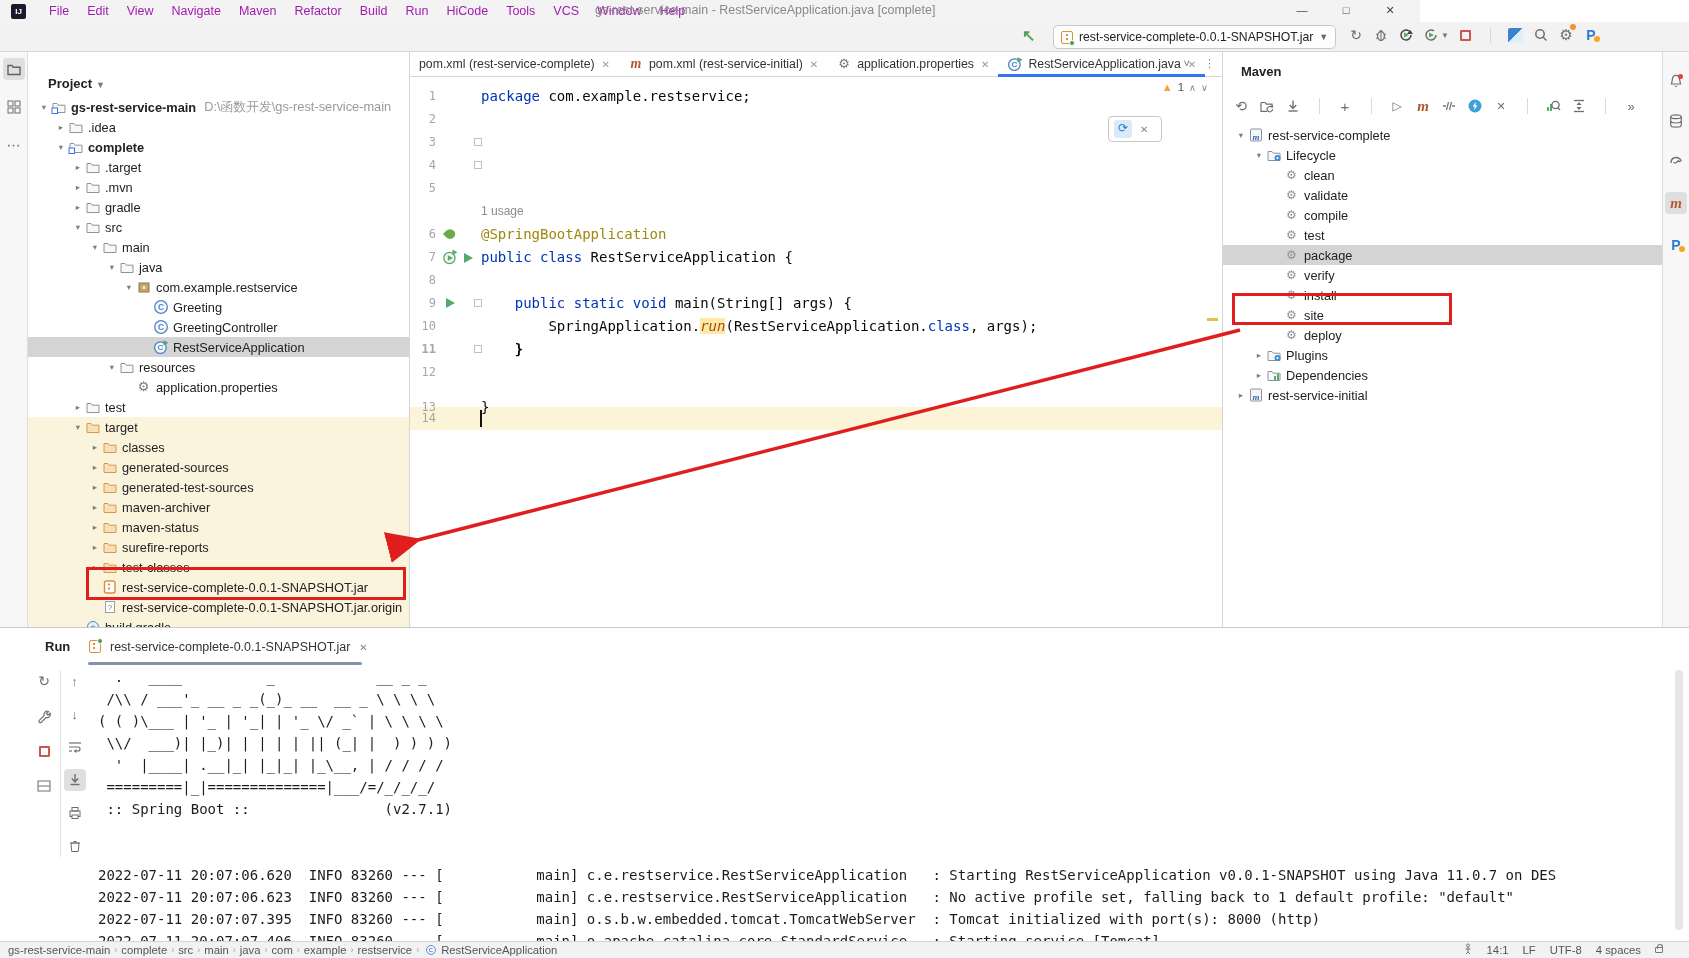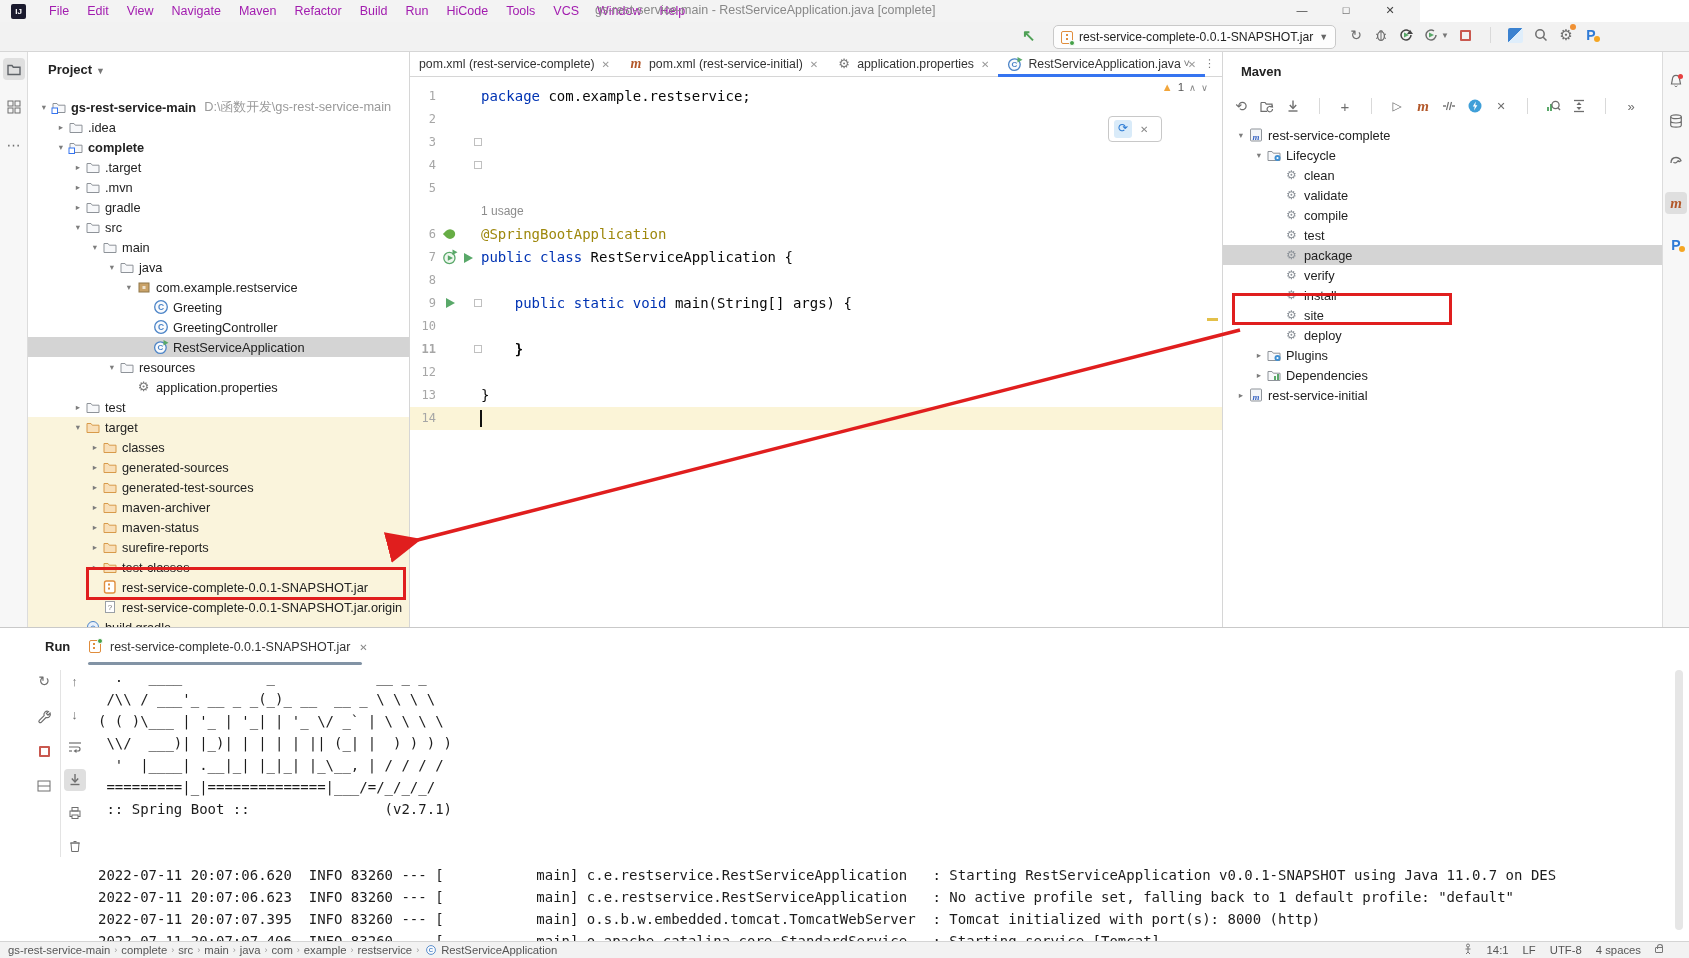--- a/index.html
+++ b/index.html
@@ -26,21 +26,21 @@
   #navback { position:absolute; left:1022px; top:4px; color:#4fa156; font-size:16px; font-weight:bold; }
   .tbicons { position:absolute; top:5px; display:flex; align-items:center; gap:9px; }
 
   
   #leftstrip { left:0; top:52px; width:28px; height:889px; background:#f7f7f7; border-right:1px solid #dcdcdc; }
   .stripbtn { position:absolute; left:3px; width:22px; height:22px; display:flex; align-items:center; justify-content:center; border-radius:4px; }
   .stripbtn.sel { background:#dfdfdf; }
 
   
   #project { left:28px; top:52px; width:382px; height:575px; background:#fff; border-right:1px solid #d6d6d6; overflow:hidden; }
-  #projhead { position:absolute; left:20px; top:10px; font-size:13px; font-weight:bold; color:#222; }
+  #projhead { position:absolute; left:20px; top:24px; font-size:13px; font-weight:bold; color:#222; }
   #projhead .dd { font-weight:normal; color:#777; font-size:9px; margin-left:4px; }
   #excludedbg { position:absolute; left:0px; top:365px; width:381px; height:210px; background:#faf4dc; }
   .trow { position:absolute; left:0; width:381px; height:20px; display:flex; align-items:center; font-size:12.8px; color:#222; white-space:nowrap; }
   .trow.sel { background:#d4d4d4; }
   .trow .chev { width:12px; font-size:8.5px; color:#7d7d7d; text-align:center; flex:none; }
   .trow .ticon { width:17px; height:16px; flex:none; margin-right:4px; position:relative; }
   .trow .hint { color:#9a9a9a; margin-left:8px; }
   .trow.bold .tlabel { font-weight:bold; }
 
   
@@ -584,24 +584,24 @@
         <div class="crow" style="top: 125px;"><span class="lnum">5</span><span class="codetxt"></span></div>
         <div class="crow" style="top: 148px;"><span class="inlay">1 usage</span></div>
         <div class="crow" style="top: 171px;"><span class="lnum">6</span><span class="ic gico"><span class="leaf"></span></span><span class="codetxt"><span class="tk-a">@SpringBootApplication</span></span></div>
         <div class="crow" style="top: 194px;"><span class="lnum">7</span><span class="ic gico"><svg width="16" height="16" viewBox="0 0 16 16">
               <circle cx="7.4" cy="9" r="5.6" fill="#eef7ee" stroke="#59a869" stroke-width="1.3"></circle>
               <polygon points="5.8,6.3 11,9 5.8,11.7" fill="#59a869"></polygon>
               <polygon points="10.5,0.5 15.5,3.2 10.5,5.9" fill="#59a869"></polygon>
             </svg></span><span class="ic gico2"><span class="runtri"></span></span><span class="codetxt"><span class="tk-k">public</span><span class="tk-p"> </span><span class="tk-k">class</span><span class="tk-p"> RestServiceApplication {</span></span></div>
         <div class="crow" style="top: 217px;"><span class="lnum">8</span><span class="codetxt"></span></div>
         <div class="crow" style="top: 240px;"><span class="lnum">9</span><span class="ic gico"><span class="runtri"></span></span><span class="fold"></span><span class="codetxt"><span class="tk-p">    </span><span class="tk-k">public</span><span class="tk-p"> </span><span class="tk-k">static</span><span class="tk-p"> </span><span class="tk-k">void</span><span class="tk-p"> main(String[] args) {</span></span></div>
-        <div class="crow" style="top: 263px;"><span class="lnum">10</span></div>
+        <div class="crow" style="top: 263px;"><span class="lnum">10</span><span class="codetxt"><span class="tk-p">        SpringApplication.</span><span class="tk-m">run</span><span class="tk-p">(RestServiceApplication.</span><span class="tk-k">class</span><span class="tk-p">, args);</span></span></div>
         <div class="crow" style="top: 286px; font-weight: bold;"><span class="lnum">11</span><span class="fold"></span><span class="codetxt"><span class="tk-p">    }</span></span></div>
         <div class="crow" style="top: 309px;"><span class="lnum">12</span><span class="codetxt"></span></div>
-        <div class="crow" style="top: 332px;"><span class="lnum">13</span><span class="codetxt"><span class="tk-p">}</span></span></div>
+        <div class="crow" style="top: 344px;"><span class="lnum">13</span><span class="codetxt"><span class="tk-p">}</span></span></div>
         <div class="crow" style="top: 355px;"><span class="lnum">14</span><span class="codetxt"></span></div>
       </div>
     <div id="caret" style="top: 358px;"></div>
     <div id="inspect">
       <span class="warn">▲</span>
       <span>1</span>
       <span style="color:#888;font-size:9.5px;">∧</span>
       <span style="color:#888;font-size:9.5px;">∨</span>
     </div>
     <div id="floatw">

